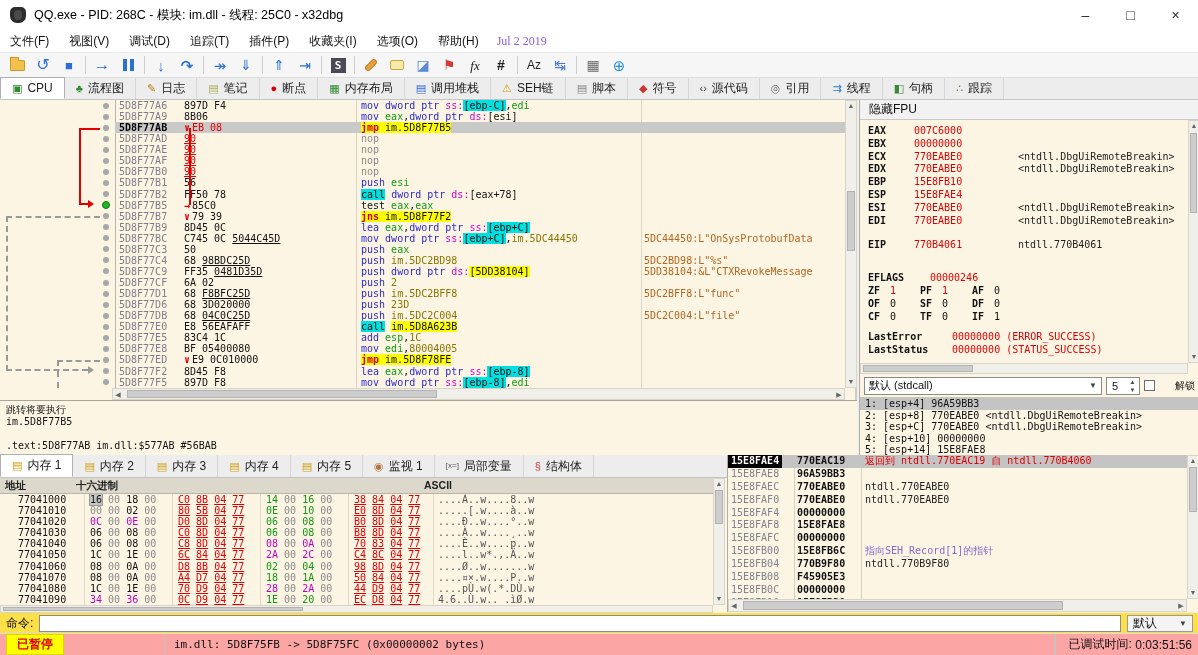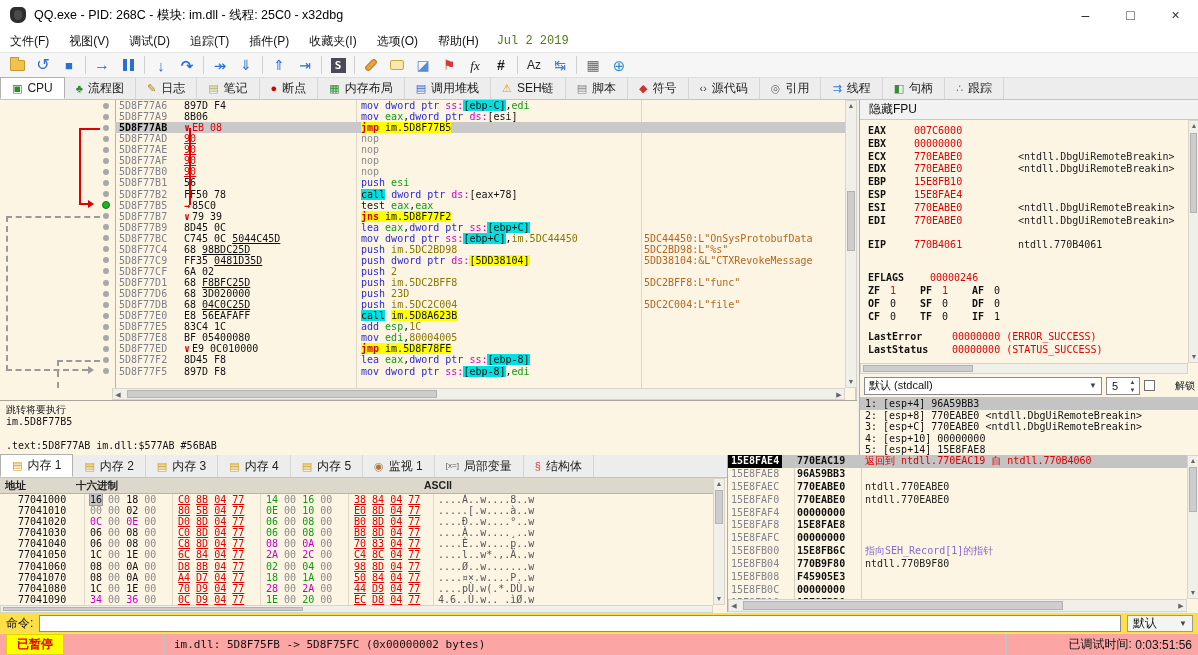--- a/index.html
+++ b/index.html
@@ -12,21 +12,21 @@
 #titlebar{position:absolute;left:0;top:0;width:1198px;height:30px;background:#fff;}
 #appicon{position:absolute;left:10px;top:7px;width:16px;height:16px;background:#2d2d2d;border-radius:5px 5px 7px 7px;}
 #appicon::before{content:"";position:absolute;left:4px;top:3px;width:8px;height:10px;background:#4a4a4a;border-radius:4px;}
 #wtitle{position:absolute;left:34px;top:0;line-height:30px;font-size:12.5px;color:#000;}
 .winbtn{position:absolute;top:0;width:45px;height:30px;text-align:center;line-height:30px;font-size:14px;color:#333;}
 #btn-min{right:90px;} #btn-max{right:45px;} #btn-close{right:0;}
 
 
 #menubar{position:absolute;left:0;top:30px;width:1198px;height:22px;background:#fff;display:flex;align-items:center;}
 .mitem{padding:0 10px;line-height:22px;color:#111;}
-#menudate{color:#4d7c0f;font-family:Liberation Mono, monospace;padding-left:8px;}
+#menudate{color:#8b5cf6;font-family:Liberation Serif, serif;padding-left:8px;}
 
 
 #toolbar{position:absolute;left:0;top:52px;width:1198px;height:26px;background:#f6f6f6;border-top:1px solid #e8e8e8;border-bottom:1px solid #ddd;display:flex;align-items:center;padding-left:4px;}
 .tbtn{width:26px;height:22px;display:flex;align-items:center;justify-content:center;}
 .tglyph{font-size:15px;line-height:1;}
 .tsep{width:1px;height:18px;background:#cfcfcf;margin:0 3px;}
 .ic-folder{width:15px;height:11px;background:#f2c14e;border:1px solid #c89a28;border-radius:1px;position:relative;display:inline-block;}
 .ic-folder::before{content:"";position:absolute;top:-4px;left:-1px;width:7px;height:3px;background:#f2c14e;border:1px solid #c89a28;border-bottom:none;}
 .ic-pause{display:inline-block;width:11px;height:12px;border-left:4px solid #2a6fd4;border-right:4px solid #2a6fd4;}
 .ic-s{display:inline-block;width:15px;height:15px;background:#4a4a56;color:#fff;font:bold 11px/15px "DejaVu Sans Mono",monospace;text-align:center;}
@@ -141,21 +141,21 @@
 #cmdbar{position:absolute;left:0;top:613px;width:1198px;height:20px;background:#fde047;display:flex;align-items:center;}
 #cmdlabel{padding:0 6px;}
 #cmdinput{flex:1;height:17px;background:#fff;border:1px solid #8a8a8a;margin-right:6px;}
 #cmdcombo{width:66px;height:17px;background:#f4f4f4;border:1px solid #9a9a9a;display:flex;align-items:center;padding:0 5px;margin-right:5px;}
 #cmdcombo .arrow{margin-left:auto;font-size:8px;color:#444;}
 #statusbar{position:absolute;left:0;top:633px;width:1198px;height:22px;background:#fca5a5;border-top:1px solid #dcdcdc;display:flex;}
 .sseg{border-right:1px solid #c2c2c2;display:flex;align-items:center;}
 #sseg1{width:165px;padding-left:6px;}
 #badge{background:#ffff00;color:#e00000;font-weight:bold;padding:1px 10px;border:1px solid #d8d800;}
 #sseg2{flex:1;padding-left:9px;font-size:11px;}
-#sseg3{width:192px;border-right:none;border-left:1px solid #c2c2c2;justify-content:flex-end;padding-right:6px;}
+#sseg3{width:143px;border-right:none;border-left:1px solid #c2c2c2;justify-content:flex-end;padding-right:6px;}
 </style>
 </head>
 <body>
 
 <div id="app">
 
   <div id="titlebar">
     <div id="appicon"></div>
     <span id="wtitle">QQ.exe - PID: 268C - 模块: im.dll - 线程: 25C0 - x32dbg</span>
     <span class="winbtn" id="btn-min">–</span>
@@ -391,20 +391,26 @@
           <span class="daddr mono">5D8F77B9</span>
           <span class="dbytes mono"><span>8D45 0C</span></span>
           <span class="dinstr mono"><span class="t-m">lea </span><span class="t-r">eax</span><span class="t-k">,</span><span class="t-m">dword ptr </span><span class="t-seg">ss:</span><span class="t-bc">[ebp+C]</span></span>
         </div>
         <div class="drow" style="height: 11.0769px;">
           <span class="dot"></span>
           <span class="daddr mono">5D8F77BC</span>
           <span class="dbytes mono"><span>C745 0C </span><span class="b-u">5044C45D</span></span>
           <span class="dinstr mono"><span class="t-m">mov </span><span class="t-m">dword ptr </span><span class="t-seg">ss:</span><span class="t-bc">[ebp+C]</span><span class="t-k">,</span><span class="t-n">im.5DC44450</span></span>
           <span class="dcom mono">5DC44450:L"OnSysProtobufData</span>
+        </div>
+        <div class="drow" style="height: 11.0769px;">
+          <span class="dot"></span>
+          <span class="daddr mono">5D8F77C3</span>
+          <span class="dbytes mono"><span>50</span></span>
+          <span class="dinstr mono"><span class="t-m">push </span><span class="t-r">eax</span></span>
         </div>
         <div class="drow" style="height: 11.0769px;">
           <span class="dot"></span>
           <span class="daddr mono">5D8F77C4</span>
           <span class="dbytes mono"><span>68 </span><span class="b-u">98BDC25D</span></span>
           <span class="dinstr mono"><span class="t-m">push </span><span class="t-n">im.5DC2BD98</span></span>
           <span class="dcom mono">5DC2BD98:L"%s"</span>
         </div>
         <div class="drow" style="height: 11.0769px;">
           <span class="dot"></span>

